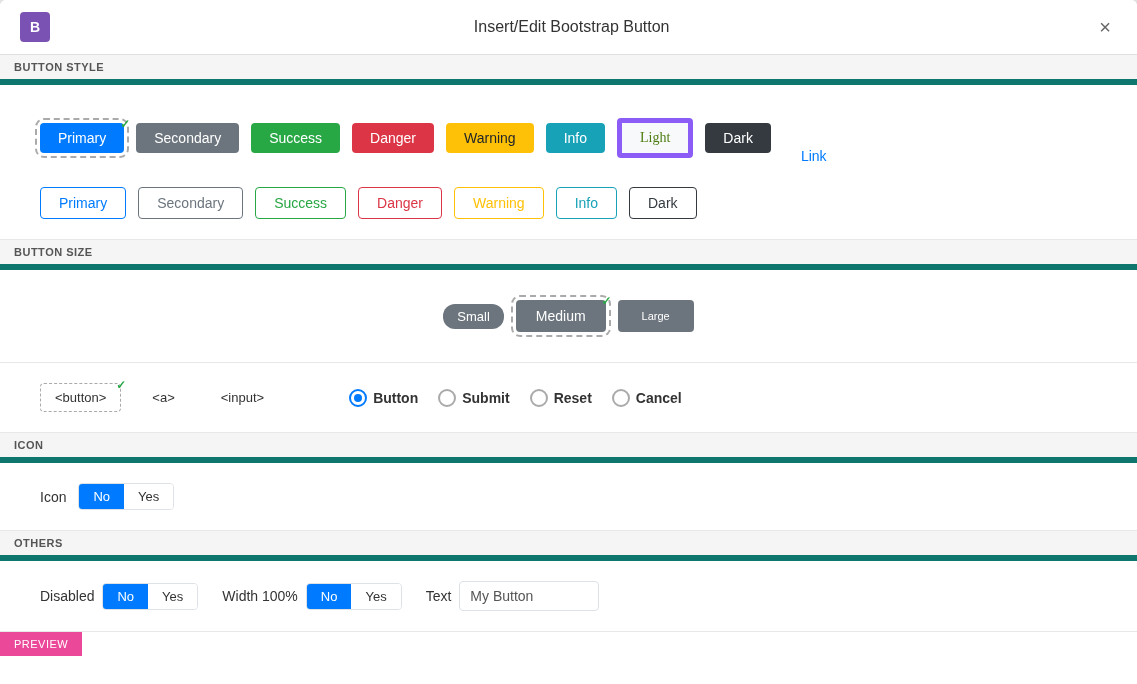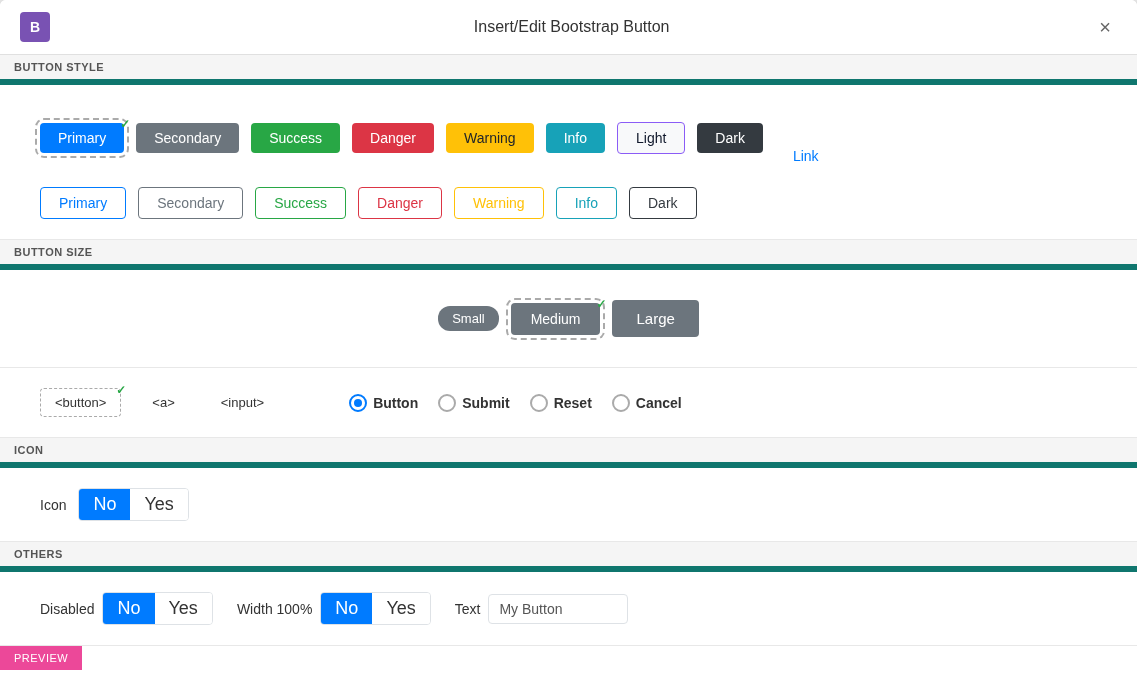--- a/index.html
+++ b/index.html
@@ -22,57 +22,57 @@
     .btn-style-row2 { display: flex; align-items: center; gap: 12px; flex-wrap: wrap; }
 
     .btn-opt { padding: 7px 18px; border-radius: 4px; border: none; cursor: pointer; font-size: 14px; color: #fff; position: relative; }
     .btn-opt.selected { outline: 2px dashed #aaa; outline-offset: 3px; }
     .btn-primary { background: #007bff; }
     .btn-secondary { background: #6c757d; }
     .btn-success { background: #28a745; }
     .btn-danger { background: #dc3545; }
     .btn-warning { background: #ffc107; color: #212529; }
     .btn-info { background: #17a2b8; }
-    .btn-light { background: #f8f9fa; color: #0f172a; border: 1px solid #8b5cf6; }
+    .btn-light { background: #f8f9fa; color: #4d7c0f; border: 5px solid #8b5cf6; font-family: Liberation Serif, serif; }
     .btn-dark { background: #343a40; }
     .btn-link { background: transparent; color: #007bff; text-decoration: none; margin-top: 36px; }
 
     .btn-outline { padding: 7px 18px; border-radius: 4px; cursor: pointer; font-size: 14px; background: transparent; }
     .btn-outline-primary { border: 1px solid #007bff; color: #007bff; }
     .btn-outline-secondary { border: 1px solid #6c757d; color: #6c757d; }
     .btn-outline-success { border: 1px solid #28a745; color: #28a745; }
     .btn-outline-danger { border: 1px solid #dc3545; color: #dc3545; }
     .btn-outline-warning { border: 1px solid #ffc107; color: #ffc107; }
     .btn-outline-info { border: 1px solid #17a2b8; color: #17a2b8; }
     .btn-outline-dark { border: 1px solid #343a40; color: #343a40; }
 
     .checkmark { position: absolute; top: -6px; right: -6px; color: #28a745; font-size: 12px; font-weight: bold; }
 
     
     .btn-size-row { display: flex; align-items: center; gap: 12px; justify-content: center; padding: 10px 0; }
     .btn-sm { padding: 5px 14px; font-size: 13px; border-radius: 12px; border: none; cursor: pointer; background: #6c757d; color: #fff; }
     .btn-md { padding: 8px 20px; font-size: 14px; border-radius: 4px; border: none; cursor: pointer; background: #6c757d; color: #fff; position: relative; }
-    .btn-lg { padding: 10px 24px; font-size: 15px; border-radius: 4px; border: none; cursor: pointer; background: #6c757d; color: #fff; }
+    .btn-lg { padding: 10px 24px; font-size: 11px; border-radius: 4px; border: none; cursor: pointer; background: #6c757d; color: #fff; }
     .btn-md.selected { outline: 2px dashed #aaa; outline-offset: 3px; }
 
     
     .tag-row { display: flex; align-items: center; gap: 30px; }
     .tag-options { display: flex; align-items: center; gap: 16px; }
     .tag-btn { padding: 6px 14px; border-radius: 4px; border: none; cursor: pointer; background: transparent; border: 1px solid transparent; font-size: 13px; color: #333; position: relative; }
     .tag-btn.selected { border: 1px dashed #aaa; }
     .radio-group { display: flex; align-items: center; gap: 20px; margin-left: 40px; }
     .radio-item { display: flex; align-items: center; gap: 6px; cursor: pointer; font-size: 14px; color: #333; font-weight: bold; }
     .radio-circle { width: 18px; height: 18px; border-radius: 50%; border: 2px solid #aaa; display: flex; align-items: center; justify-content: center; }
     .radio-circle.checked { border-color: #007bff; }
     .radio-inner { width: 8px; height: 8px; border-radius: 50%; background: #007bff; }
 
     
     .icon-row { display: flex; align-items: center; gap: 12px; }
     .toggle-group { display: flex; border-radius: 4px; overflow: hidden; border: 1px solid #dee2e6; }
-    .toggle-btn { padding: 5px 14px; border: none; cursor: pointer; font-size: 18px; }
+    .toggle-btn { padding: 5px 14px; border: none; cursor: pointer; font-size: 13px; }
     .toggle-btn.active { background: #007bff; color: #fff; }
     .toggle-btn.inactive { background: #fff; color: #333; }
 
     
     .others-row { display: flex; align-items: center; gap: 24px; flex-wrap: wrap; }
     .others-item { display: flex; align-items: center; gap: 8px; font-size: 14px; color: #333; }
     .text-input { padding: 6px 10px; border: 1px solid #dee2e6; border-radius: 4px; font-size: 14px; color: #555; width: 140px; }
 
     
     .preview-section { }

